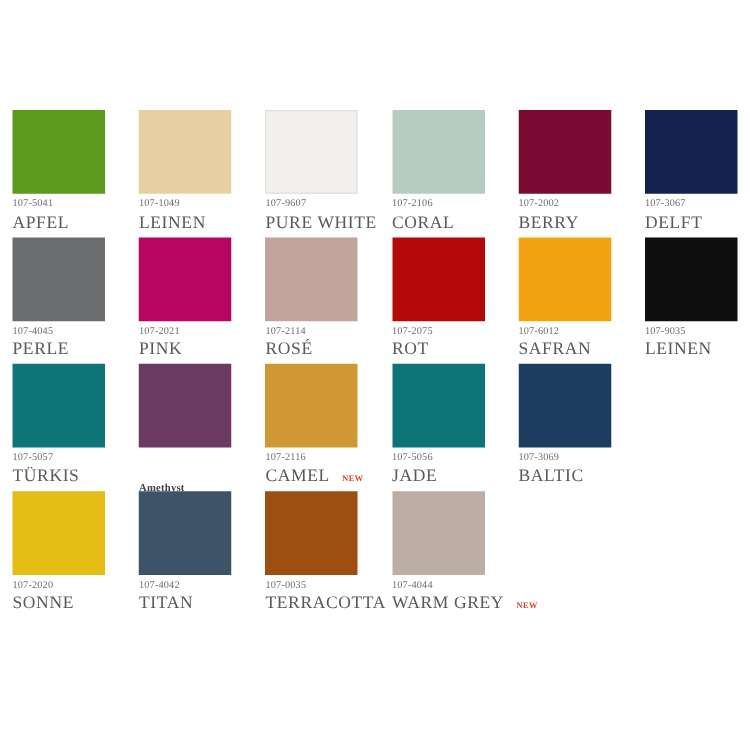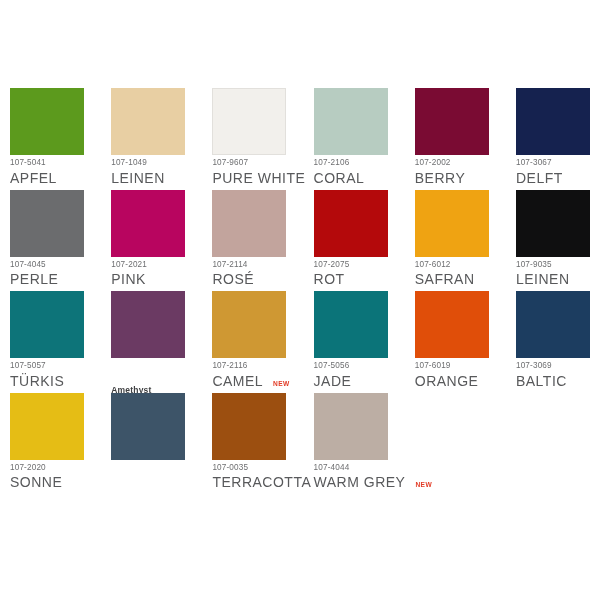--- a/index.html
+++ b/index.html
@@ -20,20 +20,21 @@
     width: 600px;
     height: 600px;
     box-sizing: border-box;
   }
 
   .swatch-grid {
     position: absolute;
     left: 10px;
     top: 88px;
     width: 580px;
+    font-family: Liberation Serif, serif;
   }
 
   .swatch-row {
     display: flex;
     height: 101.5px;
   }
 
   .swatch-cell {
     width: 74px;
     margin-right: 27.2px;
@@ -209,44 +210,41 @@
           </div>
         </div>
         <div class="swatch-cell">
           <div class="swatch-chip" style="background: rgb(11, 116, 121);"></div>
           <div class="swatch-caption">
             <div class="swatch-code">107-5056</div>
             <div><span class="swatch-name">JADE</span></div>
           </div>
         </div>
         <div class="swatch-cell">
-          <div class="swatch-chip" style="background: rgb(224, 78, 9);"></div>
-          <div class="swatch-caption">
-            <div class="swatch-code">107-6019</div>
-            <div><span class="swatch-name">ORANGE</span></div>
-          </div>
-        </div>
-        <div class="swatch-cell">
           <div class="swatch-chip" style="background: rgb(28, 61, 96);"></div>
           <div class="swatch-caption">
             <div class="swatch-code">107-3069</div>
             <div><span class="swatch-name">BALTIC</span></div>
           </div>
         </div>
       </div>
       <div class="swatch-row">
         <div class="swatch-cell">
           <div class="swatch-chip" style="background: rgb(229, 189, 21);"></div>
           <div class="swatch-caption">
             <div class="swatch-code">107-2020</div>
             <div><span class="swatch-name">SONNE</span></div>
           </div>
         </div>
         <div class="swatch-cell">
           <div class="swatch-chip" style="background: rgb(61, 84, 104);"></div>
+          <div class="swatch-caption">
+            <div class="swatch-code">107-4042</div>
+            <div><span class="swatch-name">TITAN</span></div>
+          </div>
         </div>
         <div class="swatch-cell">
           <div class="swatch-chip" style="background: rgb(156, 79, 16);"></div>
           <div class="swatch-caption">
             <div class="swatch-code">107-0035</div>
             <div><span class="swatch-name">TERRACOTTA</span></div>
           </div>
         </div>
         <div class="swatch-cell">
           <div class="swatch-chip" style="background: rgb(188, 174, 164);"></div>

